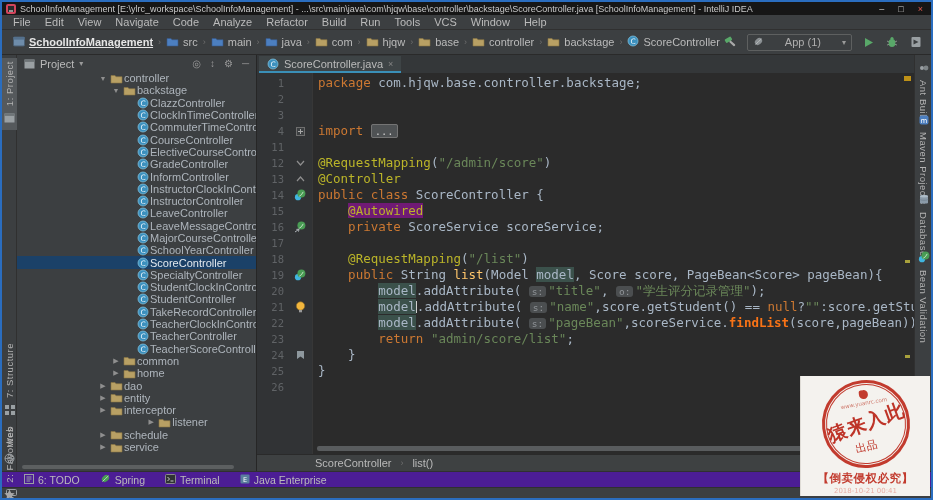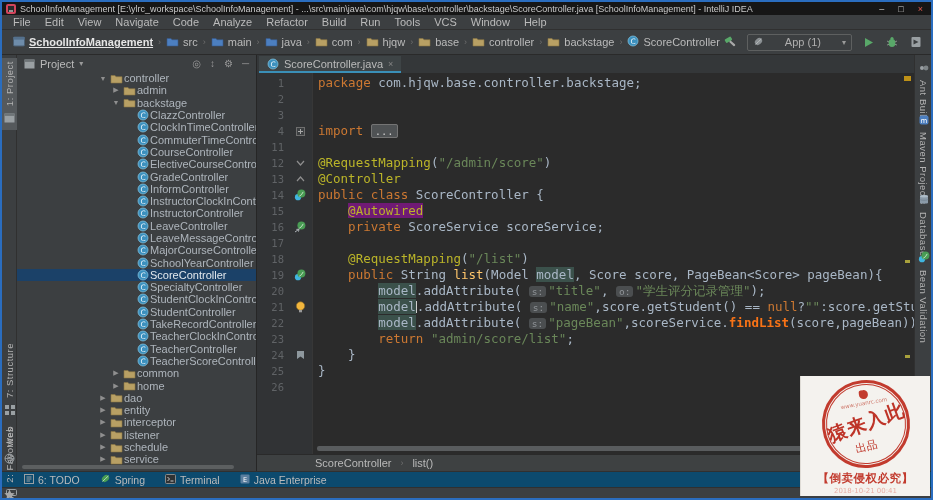--- a/index.html
+++ b/index.html
@@ -83,21 +83,21 @@
   .stripe-warn3 { position:absolute; right:4px; top:300px; width:5px; height:3px; background:#A8A13C; }
   .ed-hscroll { position:absolute; left:60px; right:28px; bottom:20px; height:5px; background:#595C5E; border-radius:2px;}
   .ed-crumbs { height:17px; background:#3E4142; border-top:1px solid #2A2A2A; display:flex; align-items:center;
     gap:7px; font-size:11px; color:#B9B9B9; padding-left:58px; flex:none;}
   .ed-crumbs .csep { font-size:9px; }
 
   .rstrip { width:17px; background:#3C3F41; border-left:1px solid #303030; position:relative; flex:none;}
   .rstrip .vitem { width:17px; }
 
   
-  .bottomstrip { height:16px; background:#0c4a6e; border-top:1px solid #303030; display:flex; align-items:center;
+  .bottomstrip { height:16px; background:#4c1d95; border-top:1px solid #303030; display:flex; align-items:center;
     gap:20px; padding-left:22px; font-size:10.5px; color:#BBBBBB; flex:none;}
   .bitem { display:flex; align-items:center; gap:4px; }
   .statusbar { height:11px; background:#3C3F41; border-top:1px solid #303030; display:flex; align-items:center;
     padding:0 4px; flex:none;}
 
   
   .watermark { position:absolute; right:1px; bottom:2px; width:130px; height:120px; background:#F4F2EE;
     z-index:20; text-align:center; overflow:hidden; border-left:1px solid #DFDCD6; font-family:"DejaVu Sans", sans-serif;}
   .seal { position:relative; width:88px; height:88px; margin:4px auto 0; border:3px solid #C23B2E;
     border-radius:50%; transform:rotate(-6deg); }
@@ -325,29 +325,20 @@
           <div class="trow" style="padding-left: 80px;">
             <span class="tarrow">▼</span>
             <span class="ticon">
               <svg width="13" height="11" viewBox="0 0 13 11">
                 <path d="M1 2.5h4l1 1.2h6V10H1z" fill="#B8A064" stroke="#8A7543" stroke-width="0.6"></path>
               </svg>
             </span>
             <span>controller</span>
           </div>
           <div class="trow" style="padding-left: 93px;">
-            <span class="tarrow">▶</span>
-            <span class="ticon">
-              <svg width="13" height="11" viewBox="0 0 13 11">
-                <path d="M1 2.5h4l1 1.2h6V10H1z" fill="#B8A064" stroke="#8A7543" stroke-width="0.6"></path>
-              </svg>
-            </span>
-            <span>admin</span>
-          </div>
-          <div class="trow" style="padding-left: 93px;">
             <span class="tarrow">▼</span>
             <span class="ticon">
               <svg width="13" height="11" viewBox="0 0 13 11">
                 <path d="M1 2.5h4l1 1.2h6V10H1z" fill="#B8A064" stroke="#8A7543" stroke-width="0.6"></path>
               </svg>
             </span>
             <span>backstage</span>
           </div>
           <div class="trow" style="padding-left: 106px;">
             <span class="tarrow"></span>
@@ -597,21 +588,21 @@
           </div>
           <div class="trow" style="padding-left: 80px;">
             <span class="tarrow">▶</span>
             <span class="ticon">
               <svg width="13" height="11" viewBox="0 0 13 11">
                 <path d="M1 2.5h4l1 1.2h6V10H1z" fill="#B8A064" stroke="#8A7543" stroke-width="0.6"></path>
               </svg>
             </span>
             <span>interceptor</span>
           </div>
-          <div class="trow" style="padding-left: 80px;">
+          <div class="trow" style="padding-left: 80px; justify-content: center;">
             <span class="tarrow">▶</span>
             <span class="ticon">
               <svg width="13" height="11" viewBox="0 0 13 11">
                 <path d="M1 2.5h4l1 1.2h6V10H1z" fill="#B8A064" stroke="#8A7543" stroke-width="0.6"></path>
               </svg>
             </span>
             <span>listener</span>
           </div>
           <div class="trow" style="padding-left: 80px;">
             <span class="tarrow">▶</span>

